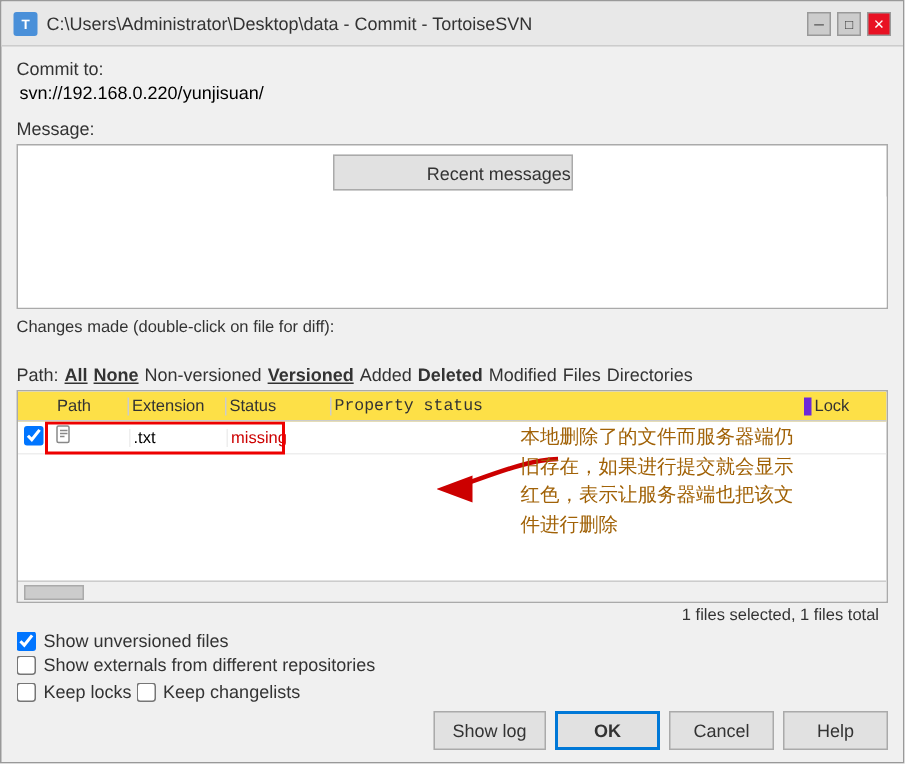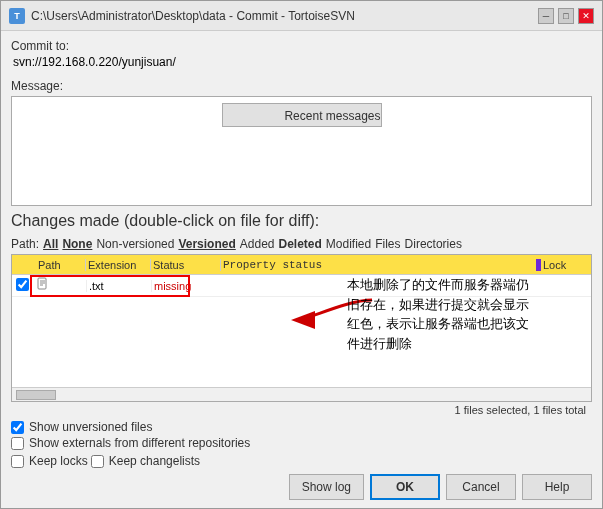--- a/index.html
+++ b/index.html
@@ -124,23 +124,23 @@
       resize: none;
       font-size: 12px;
     }
     .changes-section {
       flex: 1;
       display: flex;
       flex-direction: column;
       min-height: 0;
     }
     .changes-header {
-      font-size: 16px;
-      color: #333;
-      margin-bottom: 7px;
+      font-size: 11px;
+      color: #333;
+      margin-bottom: 19px;
     }
     .check-row {
       display: flex;
       align-items: center;
       gap: 4px;
       font-size: 12px;
       color: #333;
       margin-bottom: 3px;
       flex-wrap: wrap;
     }
@@ -198,21 +198,21 @@
       height: 22px;
       border: 2px solid #e00;
       pointer-events: none;
     }
     .chinese-text {
       position: absolute;
       right: 4px;
       top: 28px;
       width: 190px;
       font-size: 13px;
-      color: #000000;
+      color: #a16207;
       line-height: 1.5;
       pointer-events: none;
     }
     .scrollbar-row {
       height: 14px;
       background: #f0f0f0;
       border-top: 1px solid #ccc;
       display: flex;
       align-items: center;
       flex-shrink: 0;

